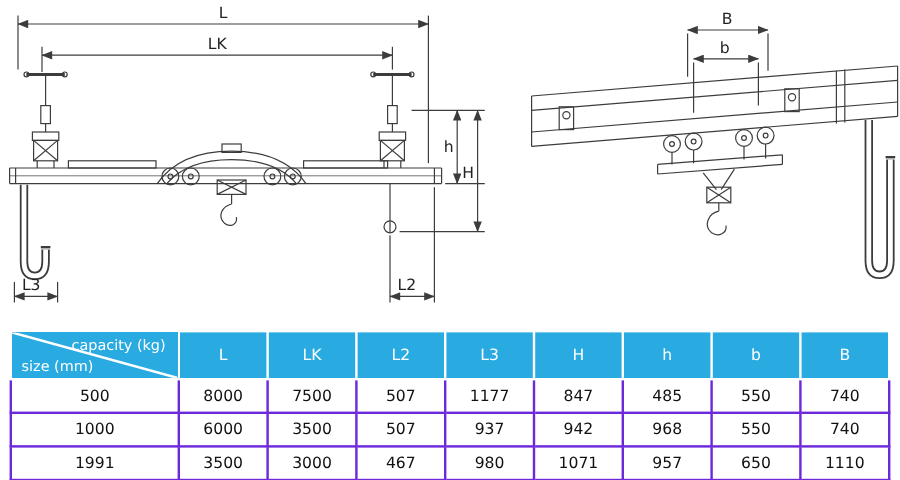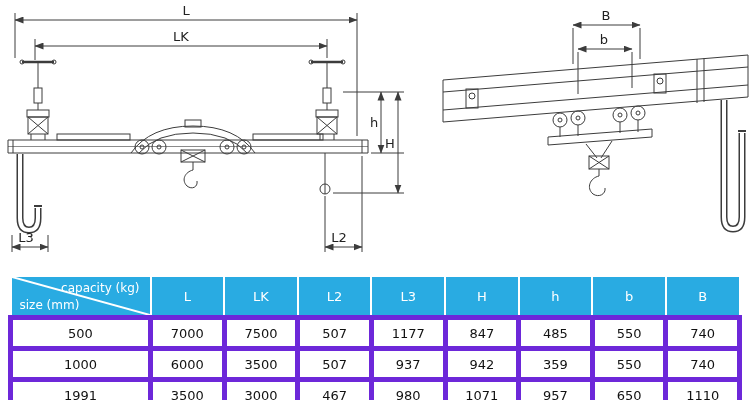--- a/index.html
+++ b/index.html
@@ -1,21 +1,21 @@
 <!DOCTYPE html>
 <html><head>
 <meta charset="utf-8">
 <style>
   html,body{margin:0;padding:0;background:#ffffff;}
   .page{position:relative;width:750px;height:400px;background:#ffffff;font-family:"DejaVu Sans",sans-serif;overflow:hidden;}
   .drawing-wrap{position:absolute;left:0;top:0;width:750px;height:272px;}
   .spec{position:absolute;left:8px;top:275px;width:734px;border-collapse:collapse;table-layout:fixed;}
   .spec thead th{background:#29abe2;color:#ffffff;border:2px solid #ffffff;height:38px;font-size:13px;font-weight:normal;text-align:center;vertical-align:middle;padding:0;}
   .spec thead th.corner{position:relative;}
-  .spec tbody td{border:5px solid #6d28d9;background:#ffffff;color:#111111;height:26px;font-size:13px;text-align:center;vertical-align:middle;padding:0;}
+  .spec tbody td{border:2px solid #6d28d9;background:#ffffff;color:#111111;height:26px;font-size:13px;text-align:center;vertical-align:middle;padding:0;}
   .diag{position:absolute;left:0;top:0;width:100%;height:100%;}
   .corner-top{position:absolute;top:4px;right:10px;font-size:12px;margin-left:32px;}
   .corner-bottom{position:absolute;bottom:3px;left:8px;font-size:12px;margin-top:12px;}
   svg text{font-family:"DejaVu Sans",sans-serif;}
 </style>
 </head>
 <body>
 
 <div class="page">
 
@@ -225,37 +225,37 @@
         <th>L3</th>
         <th>H</th>
         <th>h</th>
         <th>b</th>
         <th>B</th>
       </tr>
     </thead>
     <tbody>
       <tr>
         <td>500</td>
-        <td>7000</td>
+        <td>8000</td>
         <td>7500</td>
         <td>507</td>
         <td>1177</td>
         <td>847</td>
         <td>485</td>
         <td>550</td>
         <td>740</td>
       </tr>
       <tr>
         <td>1000</td>
         <td>6000</td>
         <td>3500</td>
         <td>507</td>
         <td>937</td>
         <td>942</td>
-        <td>359</td>
+        <td>968</td>
         <td>550</td>
         <td>740</td>
       </tr>
       <tr>
         <td>1991</td>
         <td>3500</td>
         <td>3000</td>
         <td>467</td>
         <td>980</td>
         <td>1071</td>

